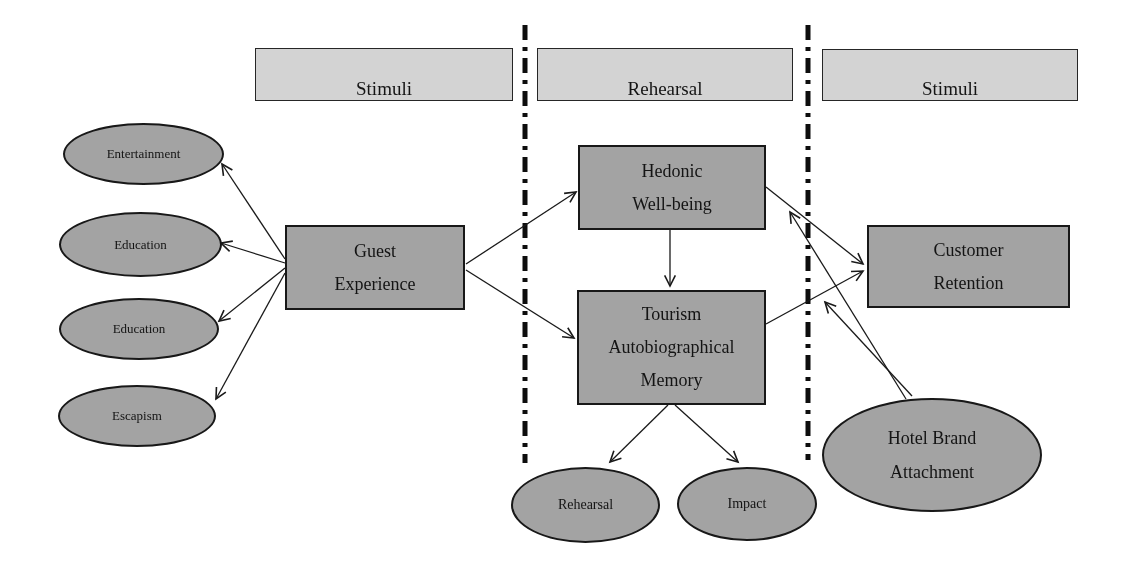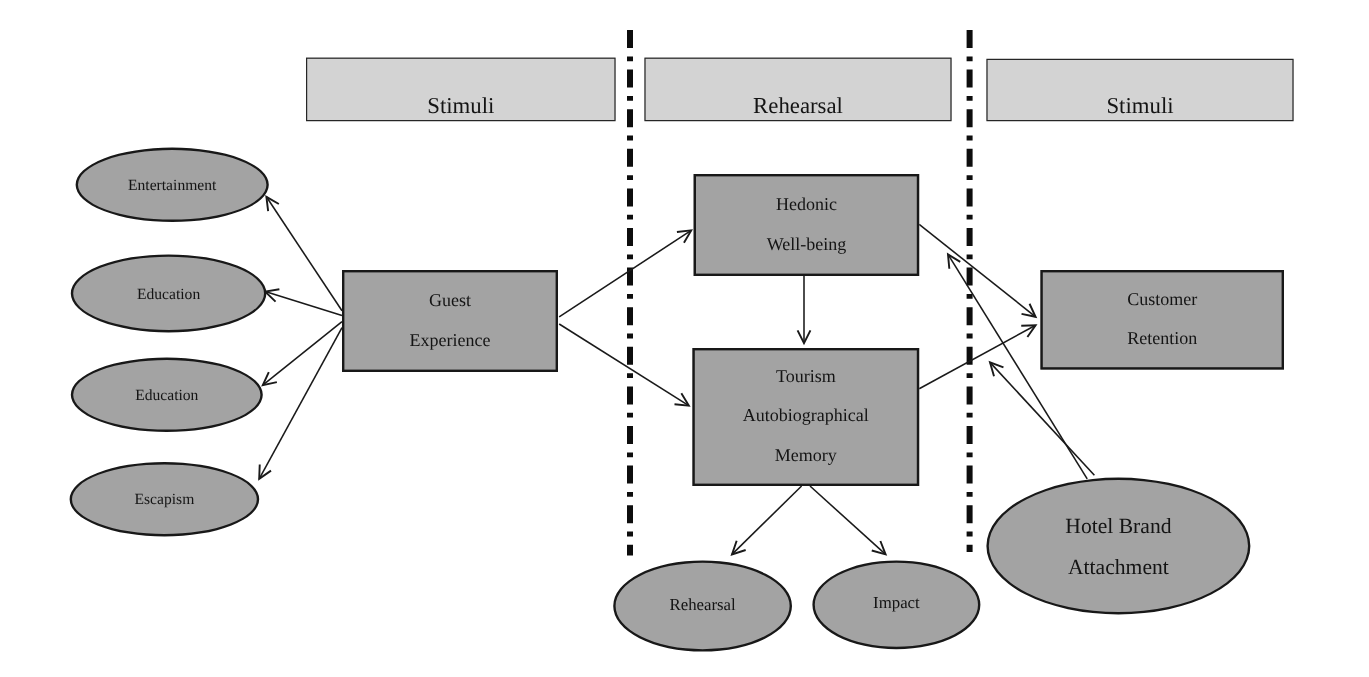--- a/index.html
+++ b/index.html
@@ -27,21 +27,21 @@
     position: absolute;
     box-sizing: border-box;
     background: #a3a3a3;
     border: 2px solid #181818;
     display: flex;
     flex-direction: column;
     align-items: center;
     justify-content: center;
     text-align: center;
   }
-  .rectnode { font-size: 15px; line-height: 33px; }
+  .rectnode { font-size: 18px; line-height: 33px; }
   .ellipse { border-radius: 50%; }
   .small-ellipse { font-size: 13px; }
   .mid-ellipse { font-size: 14px; }
   .big-ellipse { font-size: 18px; line-height: 34px; }
 
   
   #hdr-stimuli  { left: 255px; top: 48px; width: 258px; height: 53px; }
   #hdr-organism { left: 537px; top: 48px; width: 256px; height: 53px; }
   #hdr-response { left: 822px; top: 49px; width: 256px; height: 52px; }
 

